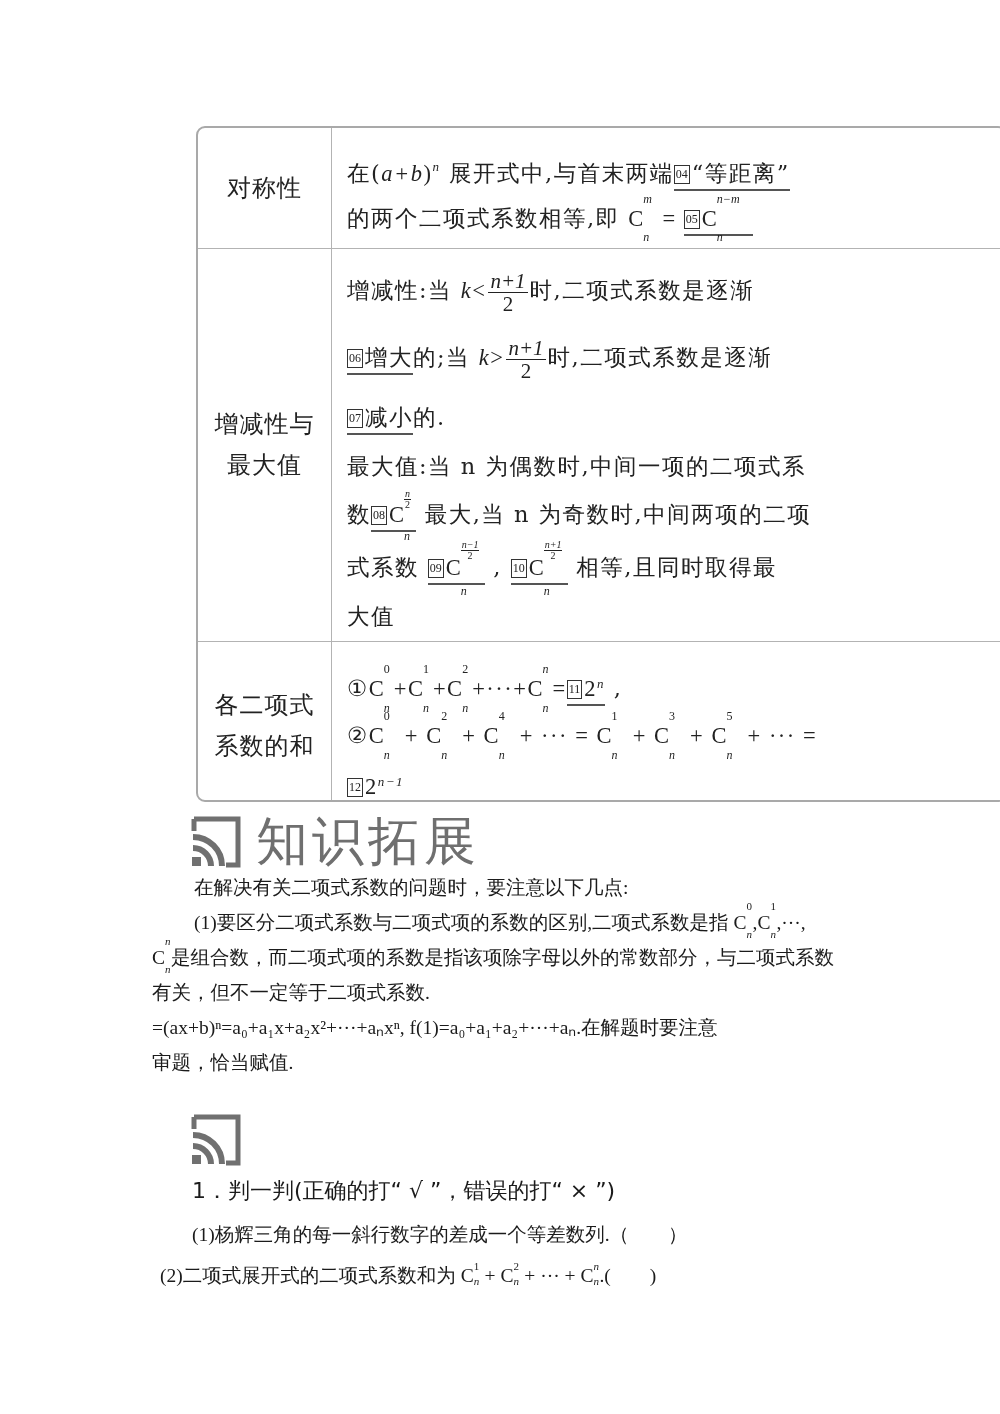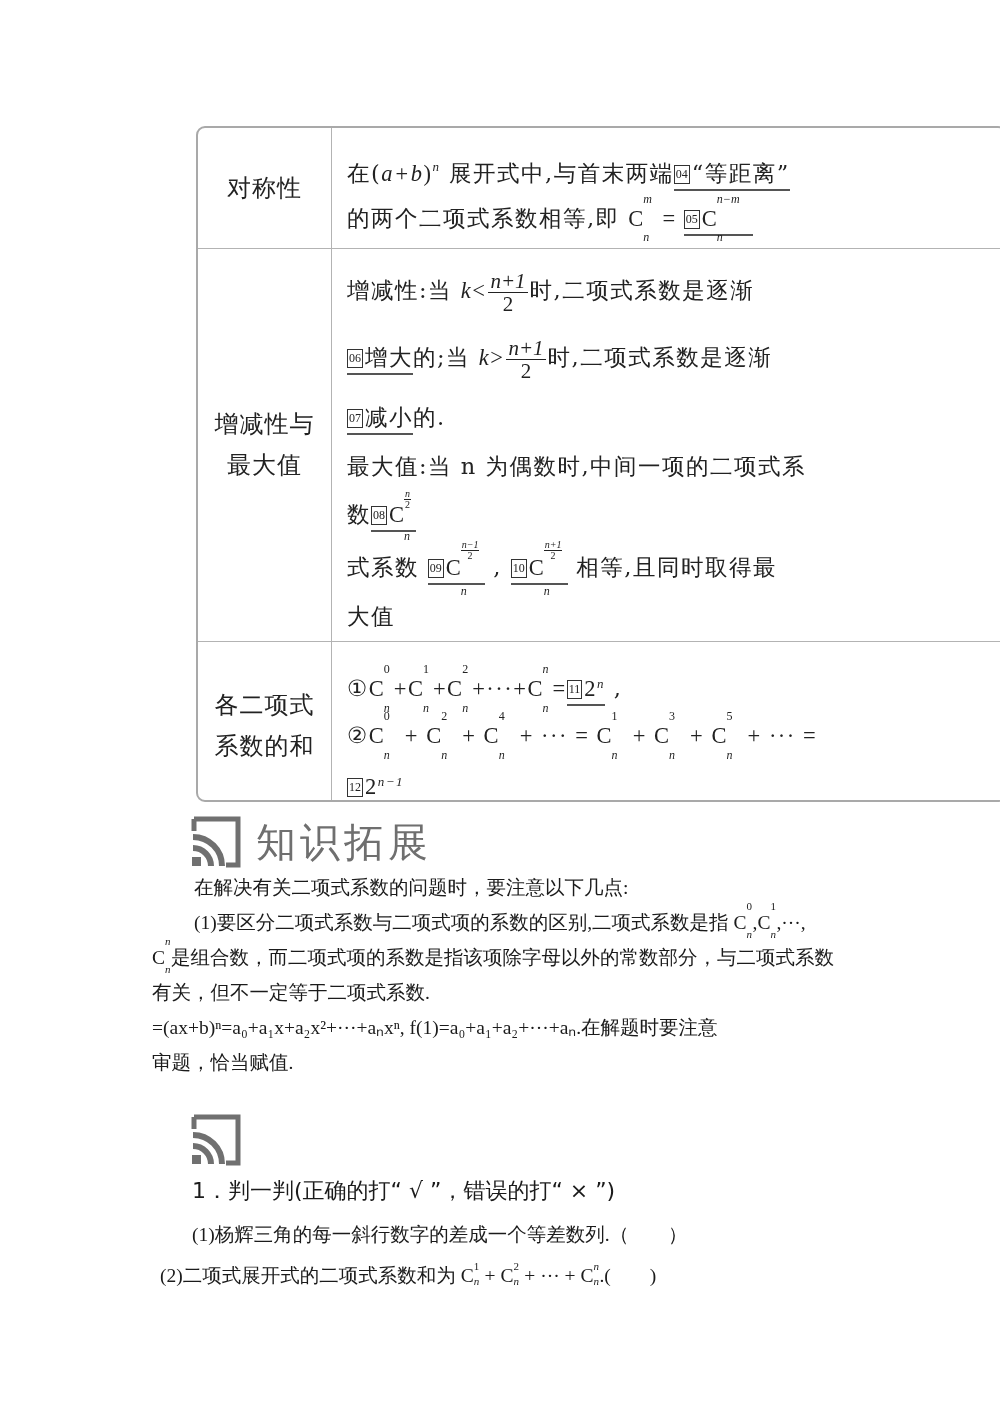--- a/index.html
+++ b/index.html
@@ -50,21 +50,21 @@
     .r3 .line { line-height: 46px; }
     .r3 { padding-top: 18px !important; }
 
     .tfrac { display: inline-flex; flex-direction: column; align-items: center; font-size: 10px; line-height: 10px; font-style: italic; }
     .tfrac .tn { border-bottom: 1px solid #222; padding: 0 1px; }
     .tfrac .td { font-style: normal; }
 
     
     .sec { position: absolute; left: 190px; height: 60px; display: flex; align-items: center; }
     .sec-icon { width: 54px; height: 54px; position: relative; margin-right: 12px; }
-    .sec-title { font-family: "DejaVu Sans", "Liberation Sans", sans-serif; font-size: 40px; color: #6f6f6f; letter-spacing: 4px; font-weight: 300; }
+    .sec-title { font-family: "DejaVu Sans", "Liberation Sans", sans-serif; font-size: 52px; color: #6f6f6f; letter-spacing: 4px; font-weight: 300; }
 
     
     .para { position: absolute; left: 152px; width: 725px; font-size: 19.5px; line-height: 35px; color: #1b1b1b; font-family: "Liberation Serif", "DejaVu Serif", serif; }
     .indent { padding-left: 42px; }
     .m { font-family: "Liberation Serif", serif; }
     .mi { font-family: "Liberation Serif", serif; font-style: italic; }
     sub, sup { font-size: 12px; }
     .cs { display: inline-block; position: relative; margin-right: 6px; }
     .cs .sup2 { position: absolute; left: 100%; top: -4px; font-size: 11px; line-height: 11px; }
     .cs .sub2 { position: absolute; left: 100%; bottom: 0px; font-size: 11px; line-height: 11px; font-style: italic; }
@@ -111,21 +111,21 @@
     <div class="line tight">
       <span class="ans"><span class="box">07</span><span>减小</span></span><span>的.</span>
     </div>
     <div class="line tight" style="line-height:46px">
       <span>最大值:当 n 为偶数时,中间一项的二项式系</span>
     </div>
     <div class="line tight" style="line-height:50px">
       <span>数</span><span class="ans"><span class="box">08</span><span class="comb">C<span class="sup up"><span class="tfrac">
                 <span class="tn">n</span>
                 <span class="td">2</span>
-              </span></span><span class="sub">n</span></span><span class="sp" style="width:12px"></span></span>
+              </span></span><span class="sub">n</span></span><span class="sp" style="width:12px"></span></span><span> 最大,当 n 为奇数时,中间两项的二项</span>
     </div>
     <div class="line tight" style="line-height:54px">
       <span>式系数 </span><span class="ans"><span class="box">09</span><span class="comb">C<span class="sup up"><span class="tfrac">
                 <span class="tn">n−1</span>
                 <span class="td">2</span>
               </span></span><span class="sub">n</span></span><span class="sp" style="width:24px"></span></span><span> , </span><span class="ans"><span class="box">10</span><span class="comb">C<span class="sup up"><span class="tfrac">
                 <span class="tn">n+1</span>
                 <span class="td">2</span>
               </span></span><span class="sub">n</span></span><span class="sp" style="width:24px"></span></span><span> 相等,且同时取得最</span>
     </div>

